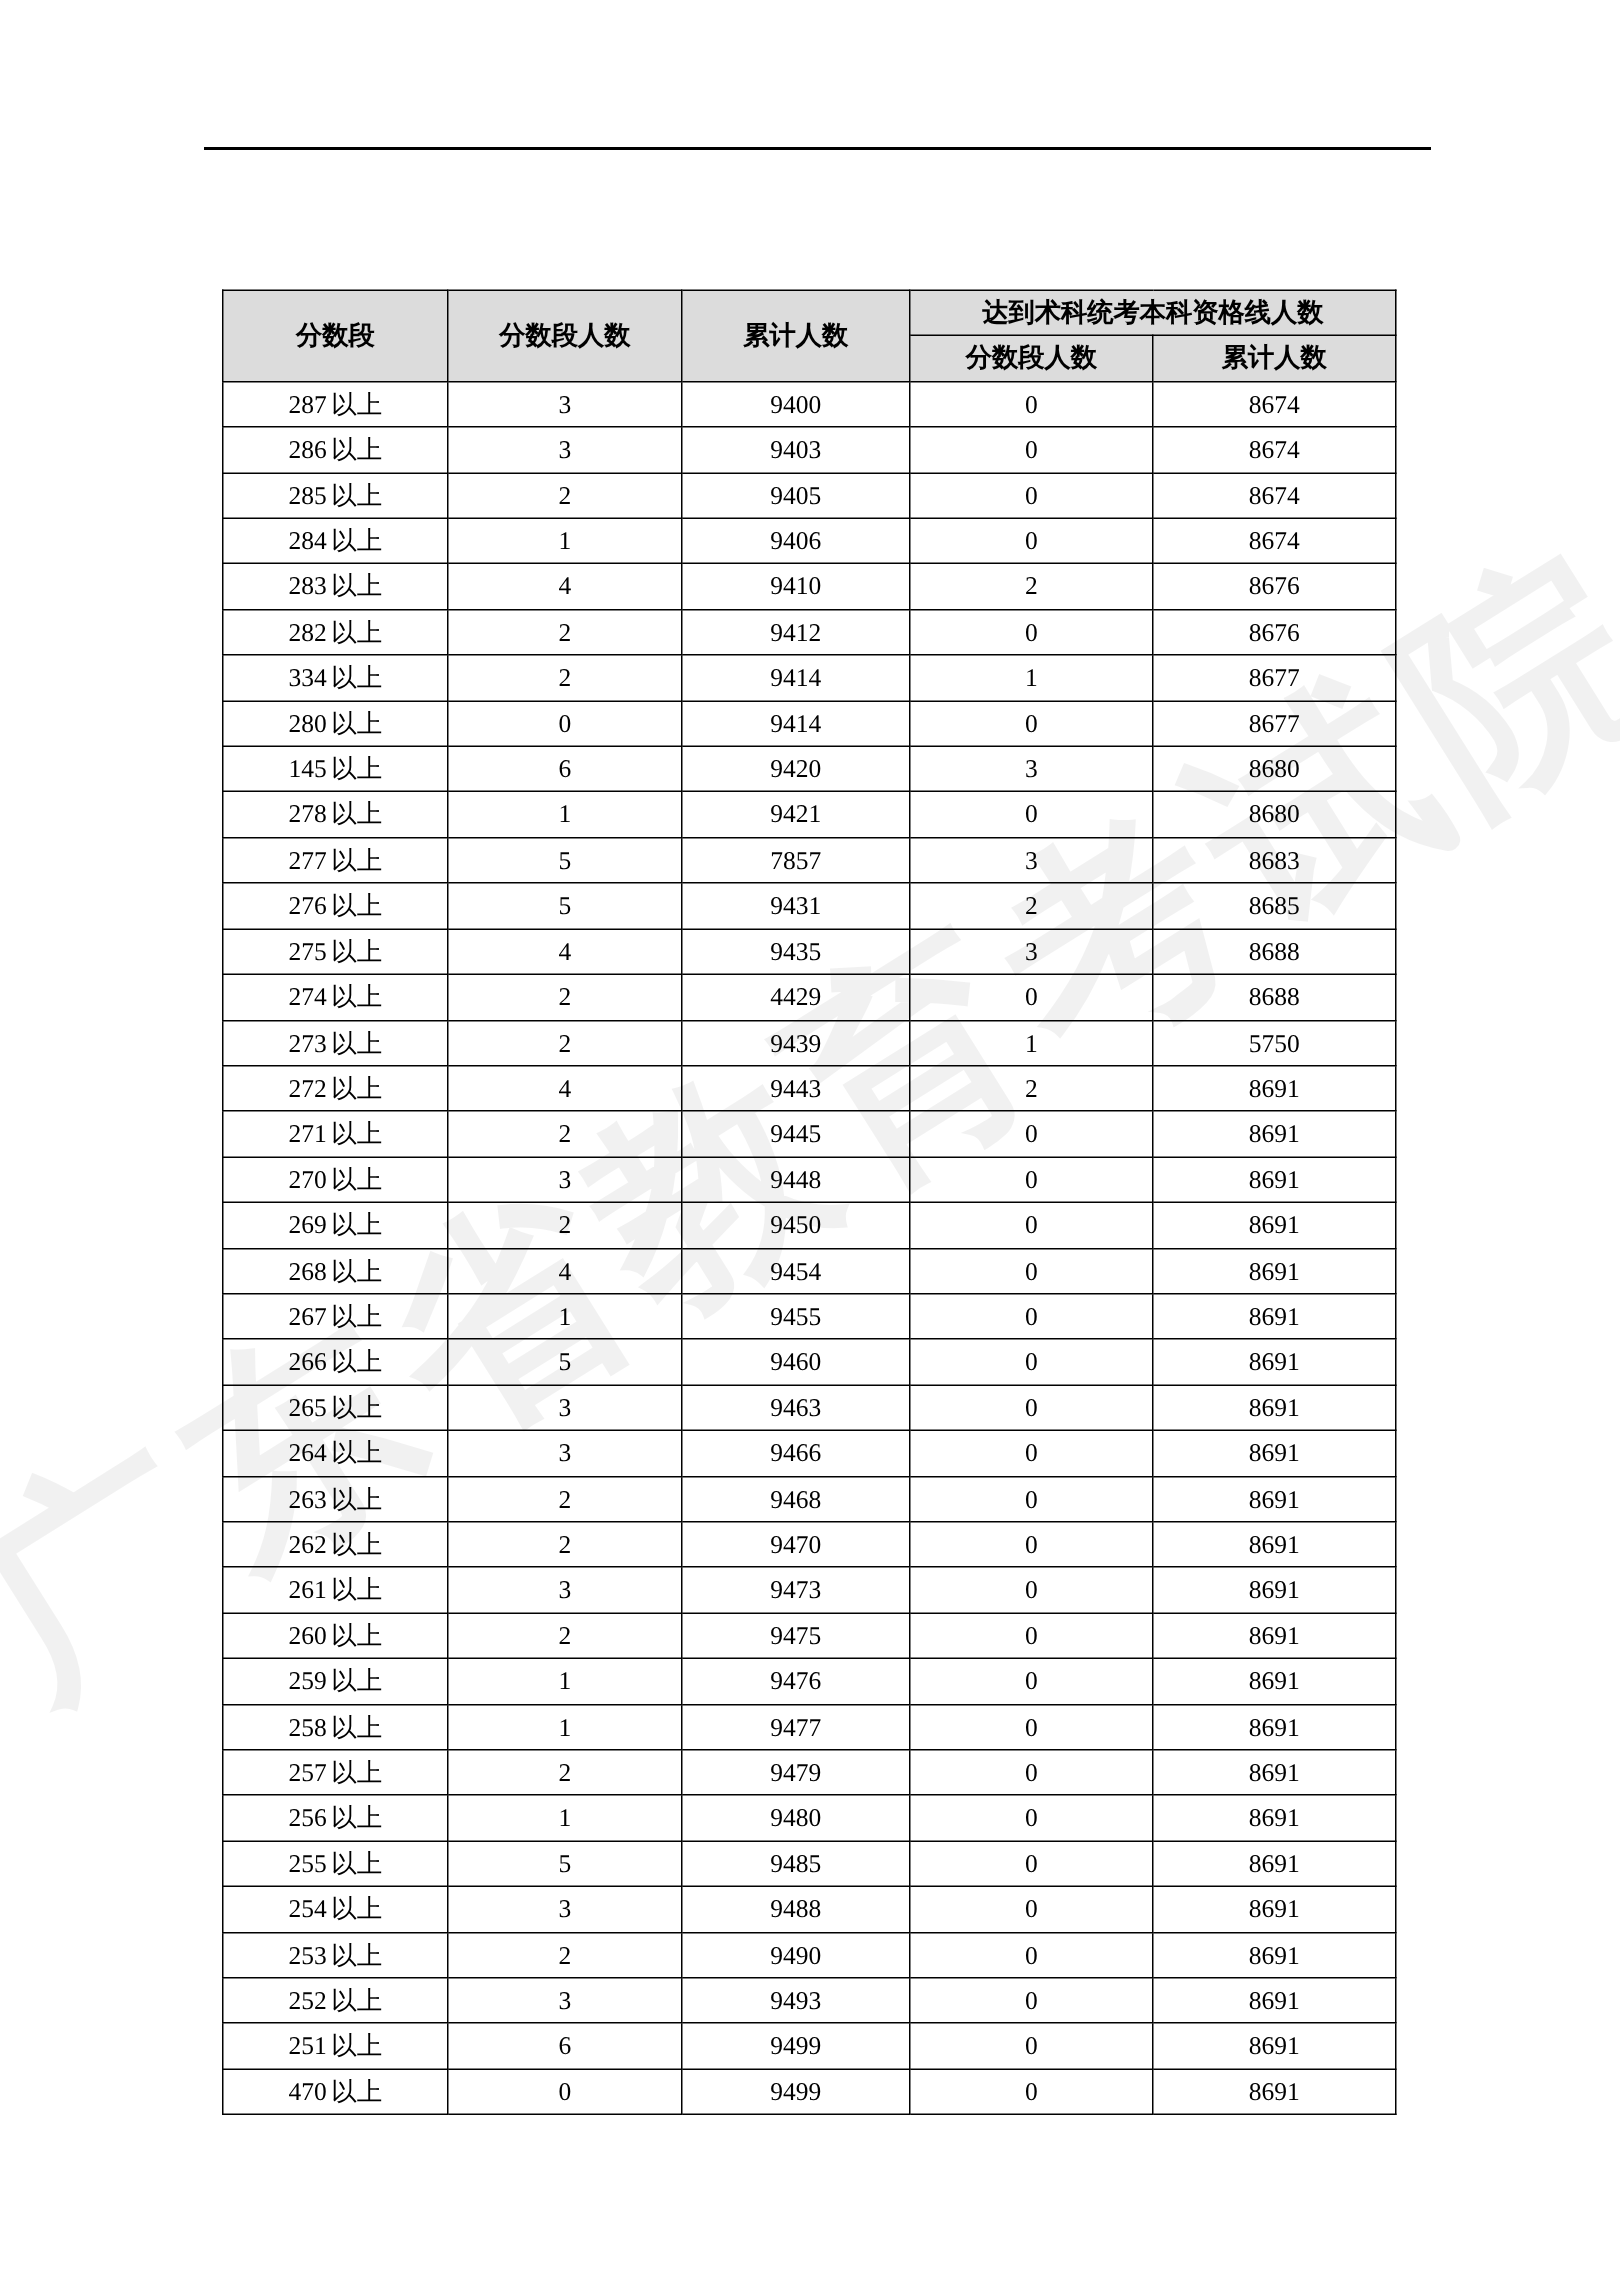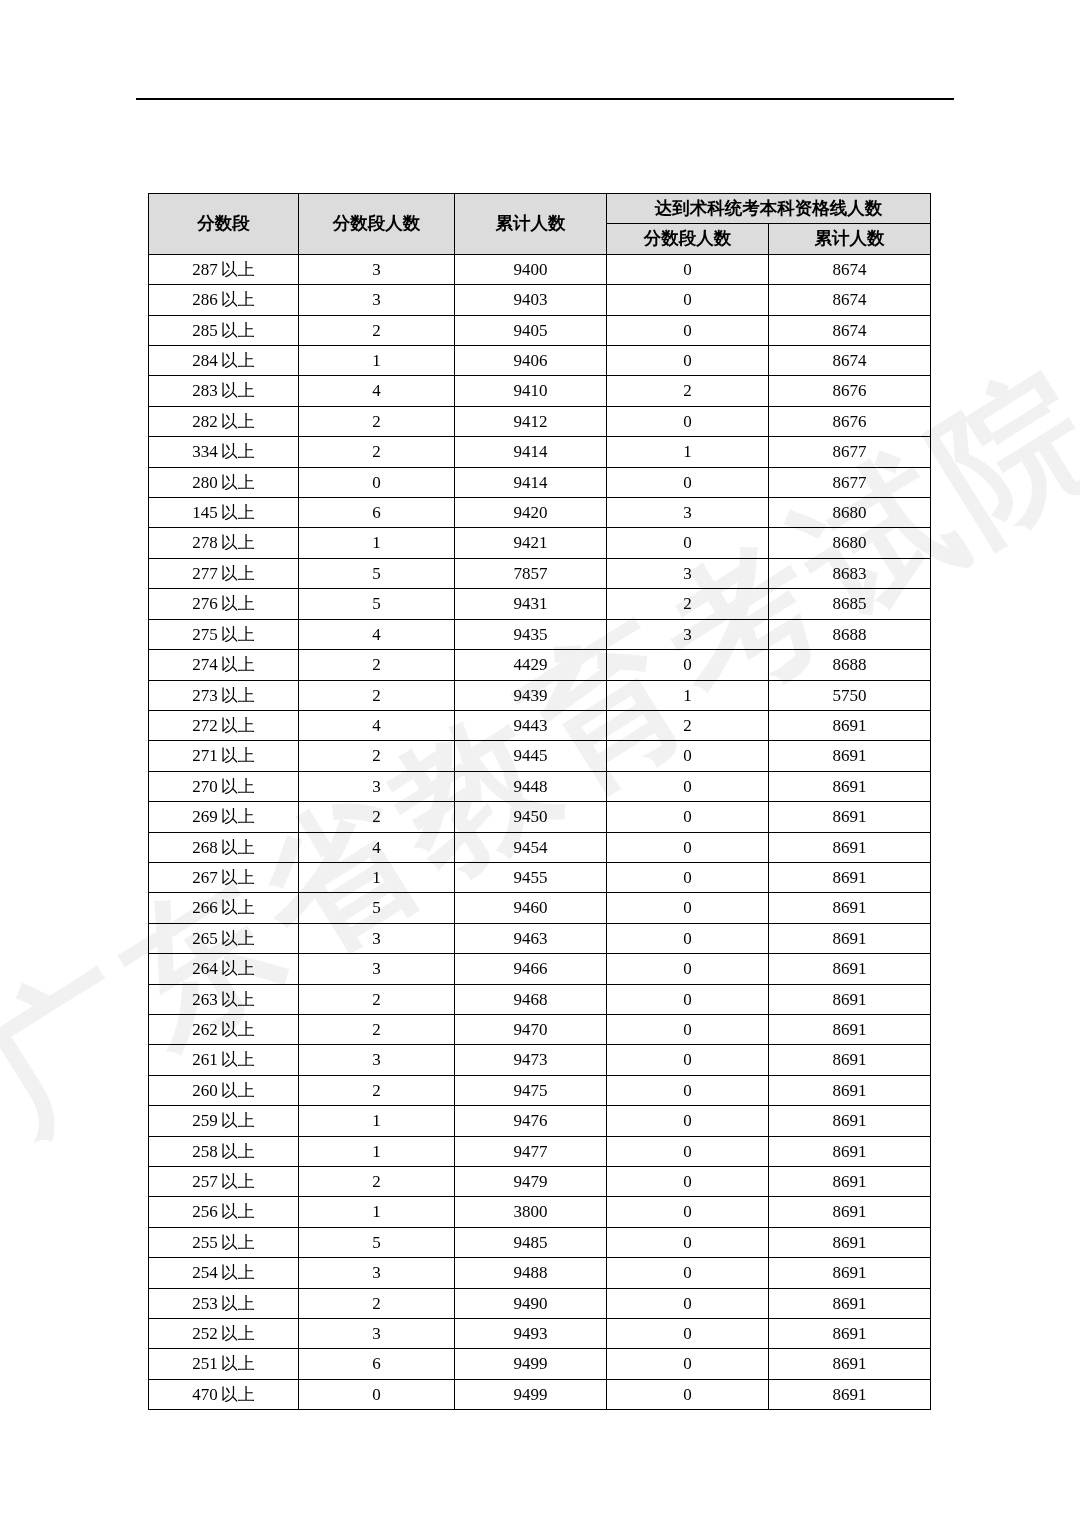--- a/index.html
+++ b/index.html
@@ -335,21 +335,21 @@
         <tr>
           <td class="band"><span>257</span><span class="suffix">以上</span></td>
           <td>2</td>
           <td>9479</td>
           <td>0</td>
           <td>8691</td>
         </tr>
         <tr>
           <td class="band"><span>256</span><span class="suffix">以上</span></td>
           <td>1</td>
-          <td>3800</td>
+          <td>9480</td>
           <td>0</td>
           <td>8691</td>
         </tr>
         <tr>
           <td class="band"><span>255</span><span class="suffix">以上</span></td>
           <td>5</td>
           <td>9485</td>
           <td>0</td>
           <td>8691</td>
         </tr>

